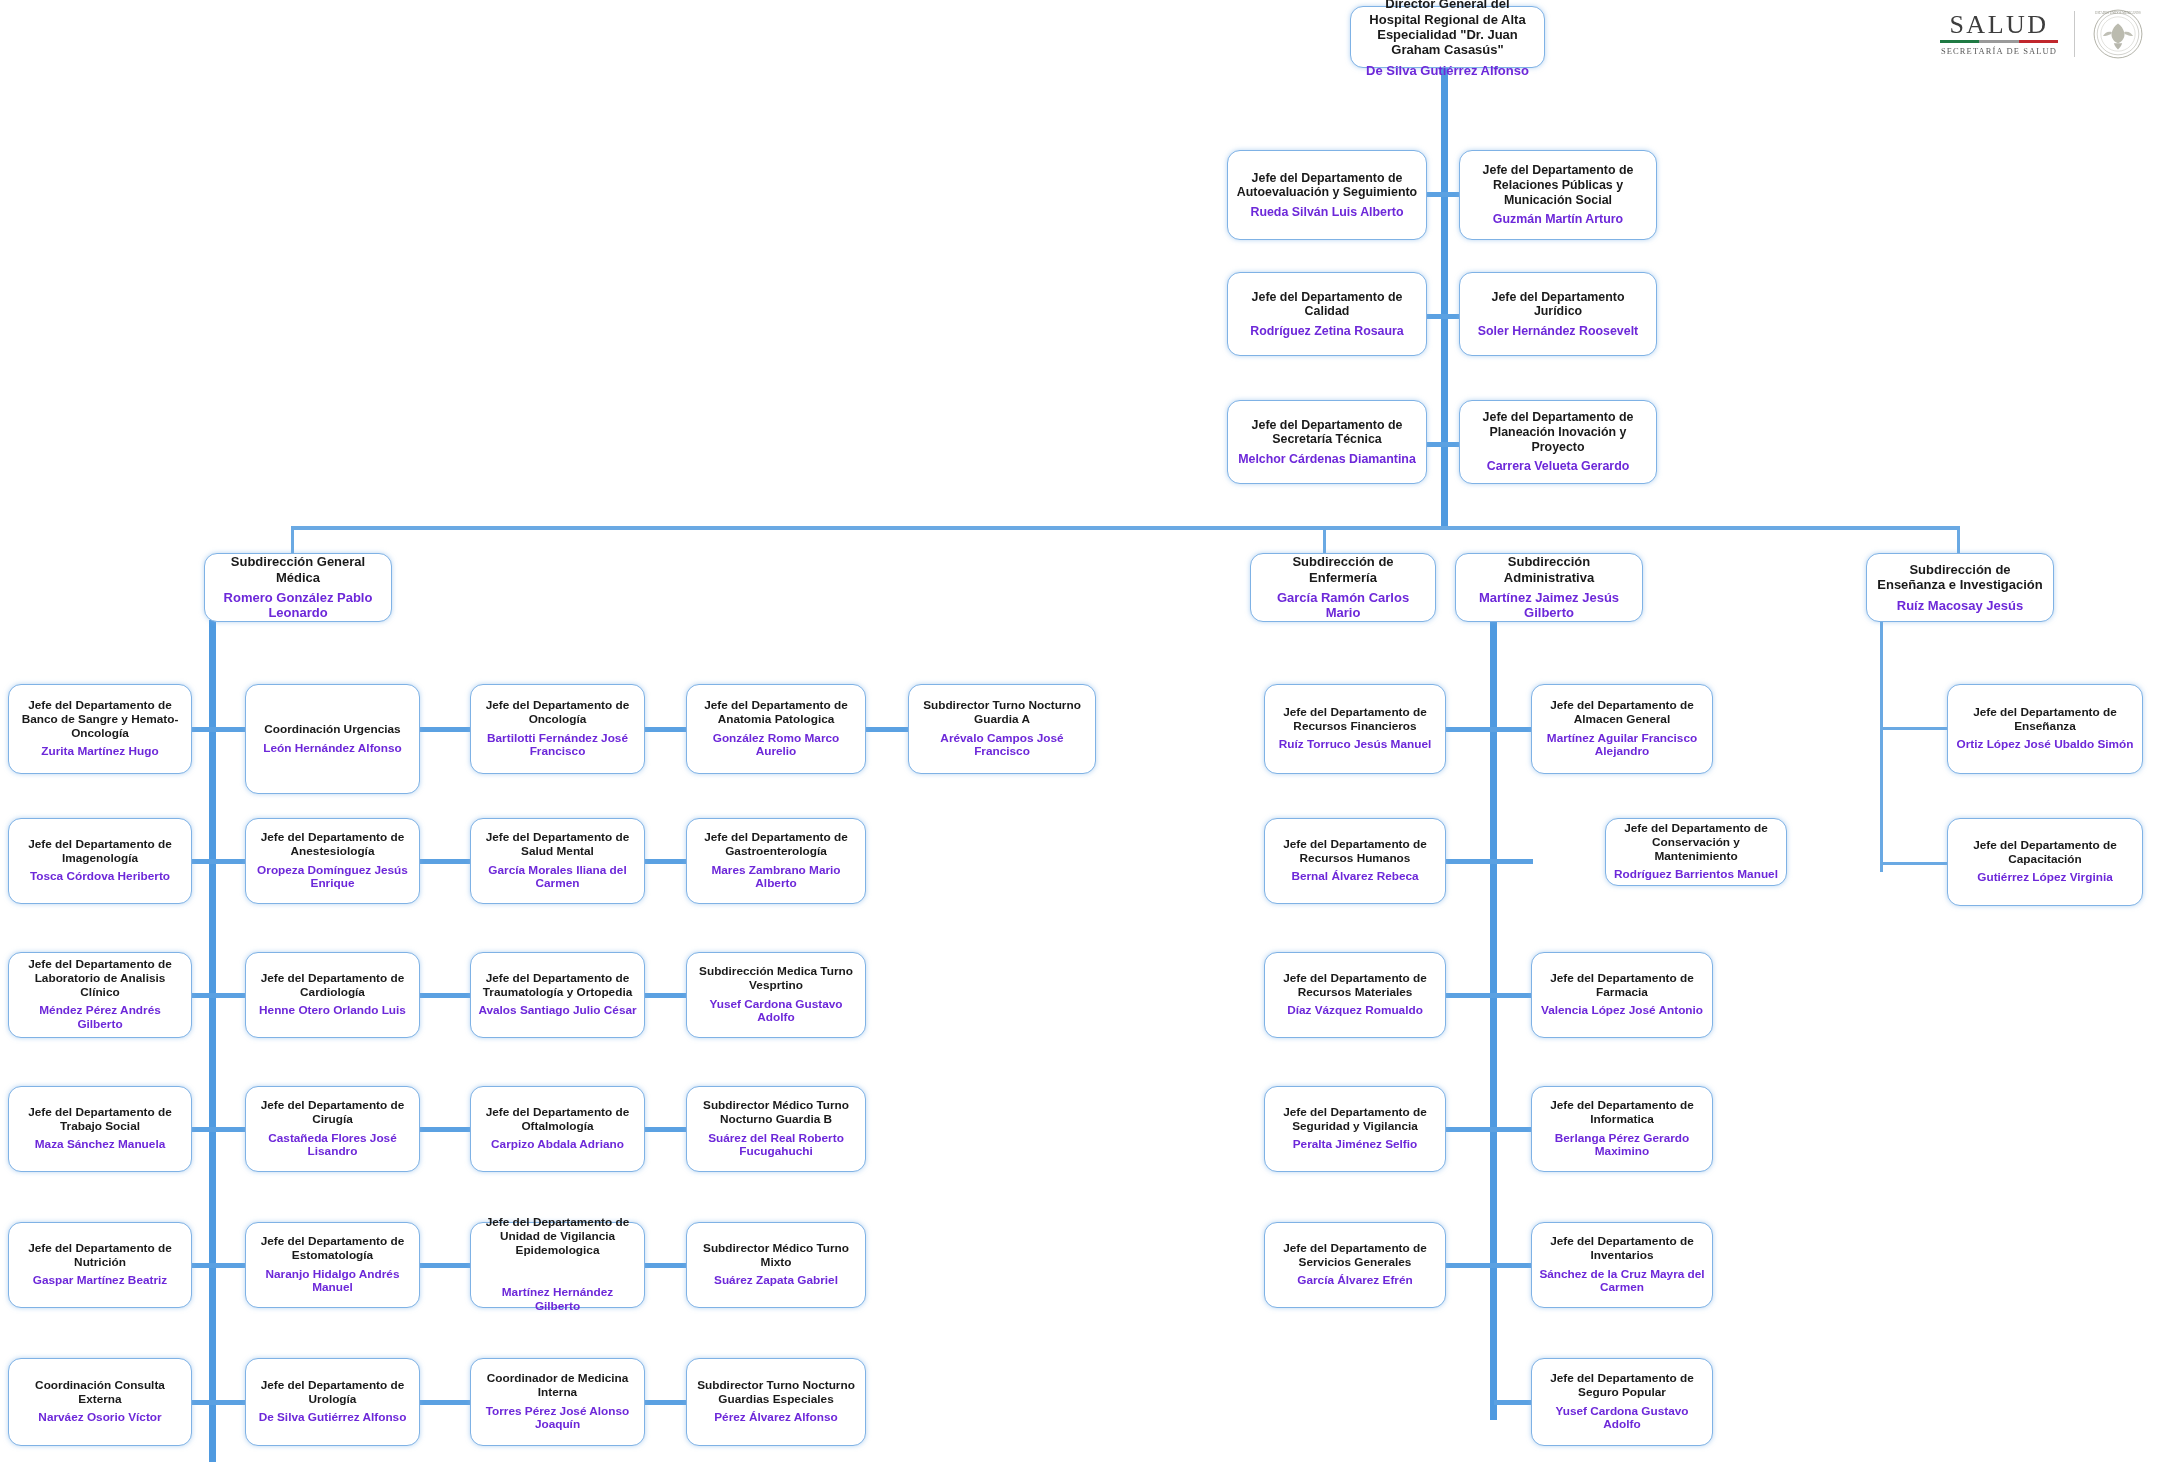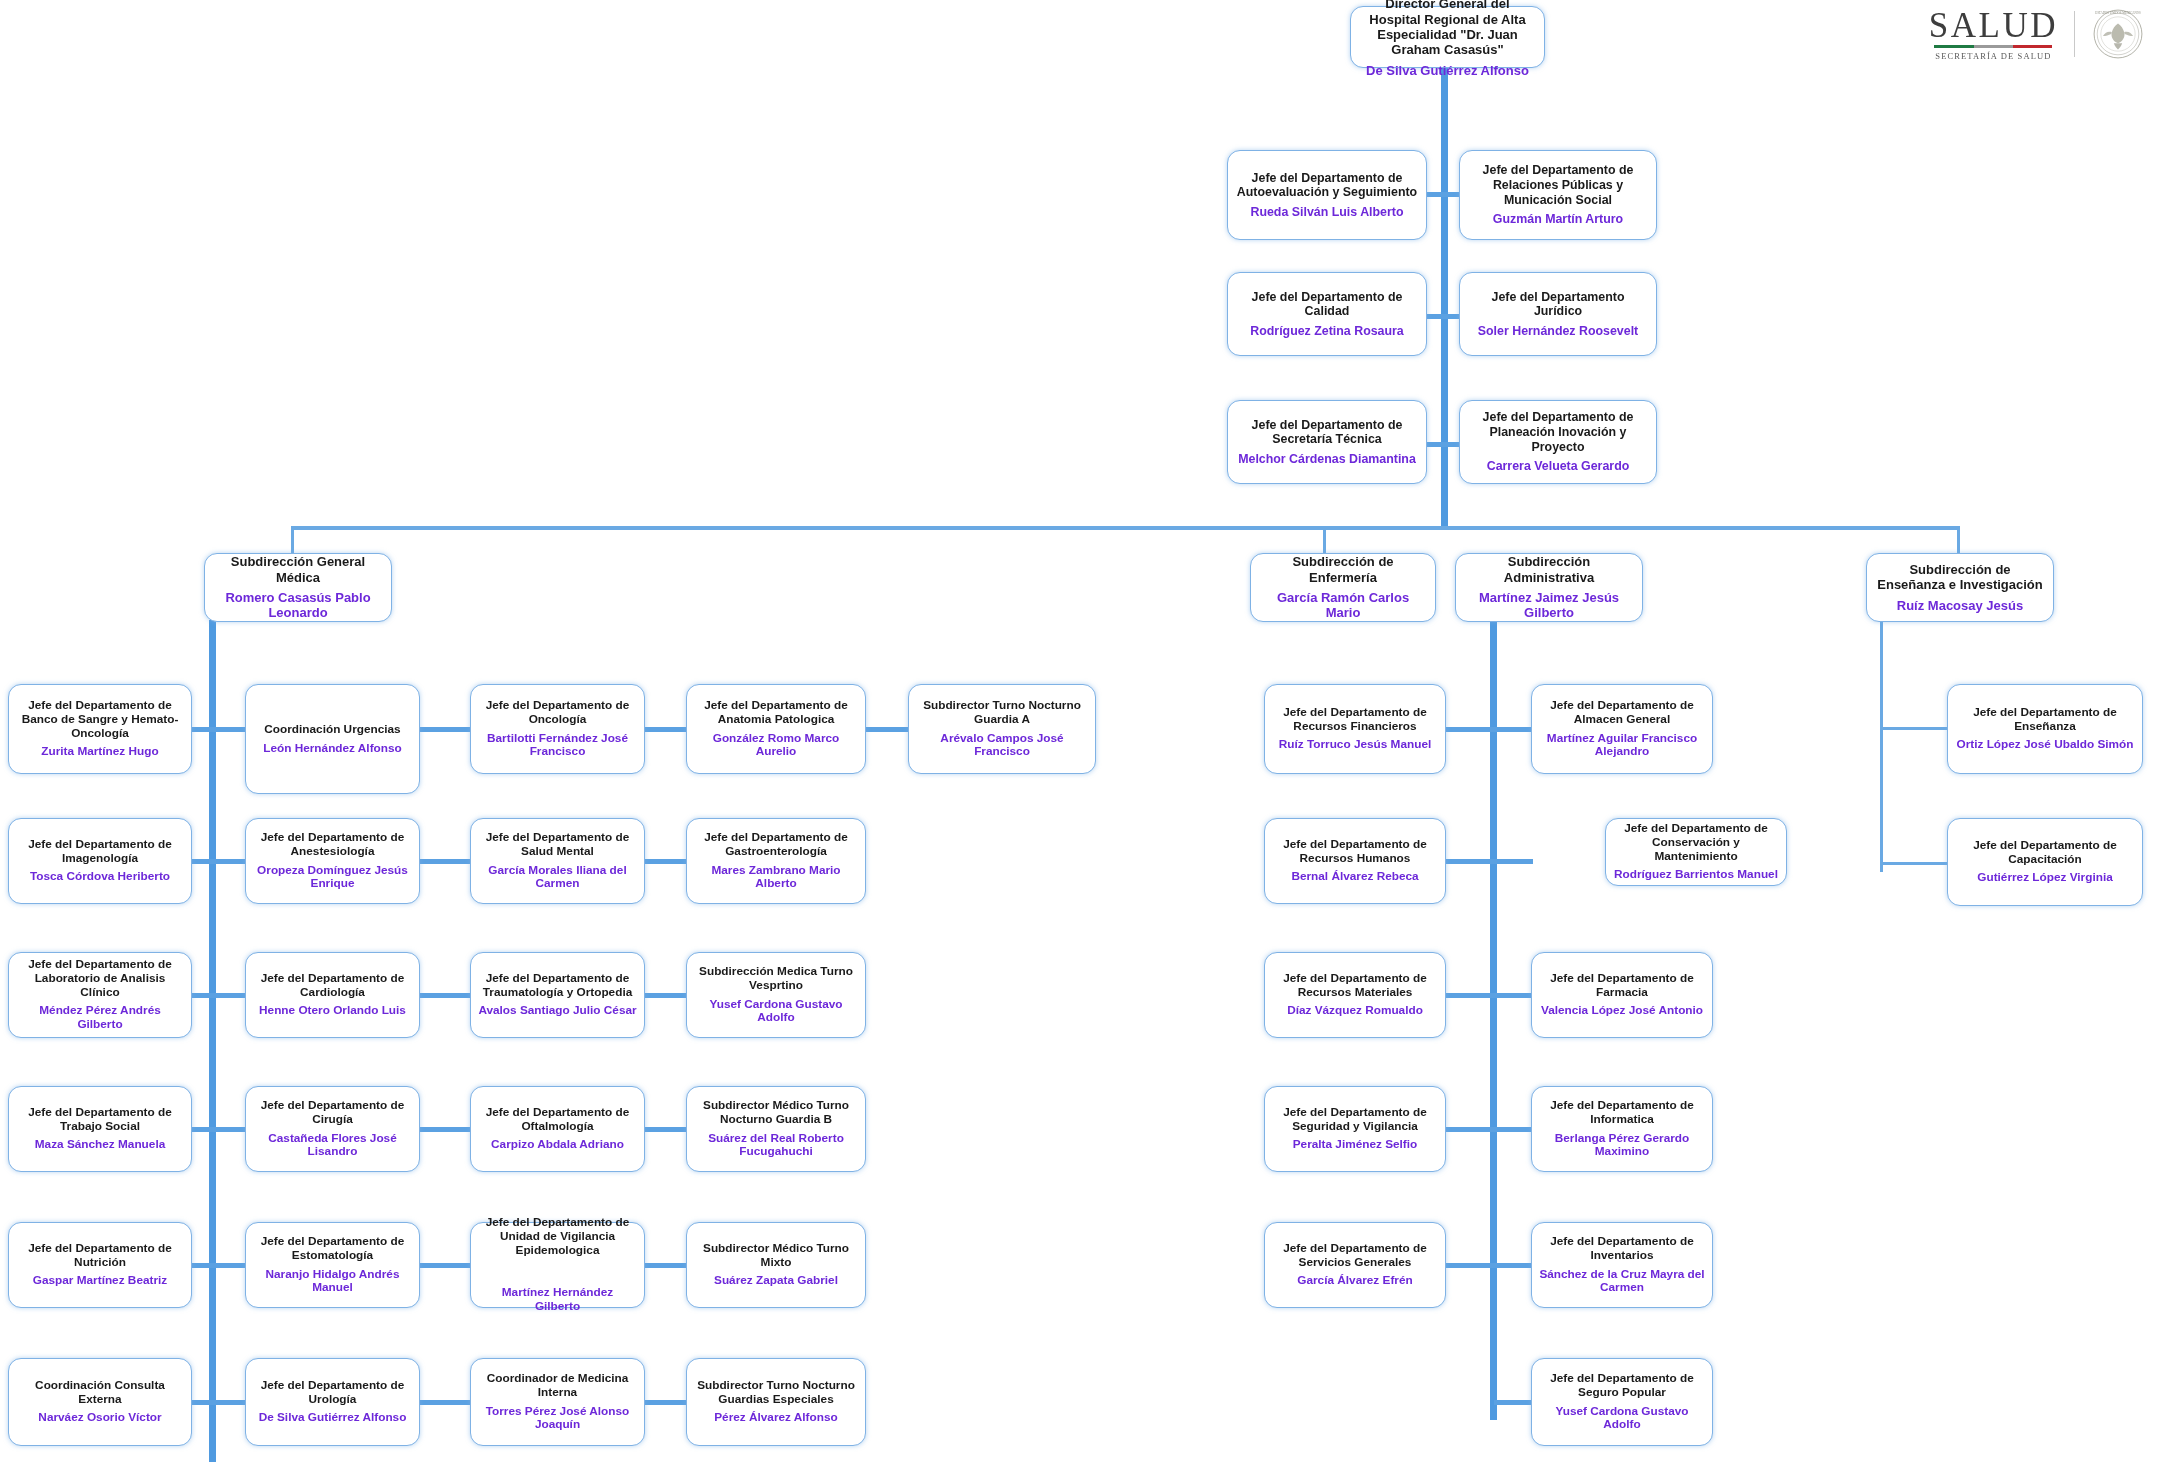--- a/index.html
+++ b/index.html
@@ -50,21 +50,21 @@
   .ln.thick-v{width:7px;background:#4f9ae0;}
   .ln.thin-v{width:3px;background:#6aa9e3;}
   .ln.thin-h{height:3px;background:#6aa9e3;}
   .ln.med-h{height:5px;background:#5ba1e2;}
 
   
   #logo{position:absolute;right:14px;top:8px;display:flex;align-items:center;z-index:10;}
   #salud-wrap{display:flex;flex-direction:column;align-items:center;padding-right:16px;}
   #salud-word{
     font-family:"Liberation Serif", serif;
-    font-size:35px;letter-spacing:2.5px;color:#3d3d3d;line-height:1;
+    font-size:26px;letter-spacing:2.5px;color:#3d3d3d;line-height:1;
   }
   #salud-rule{display:flex;width:118px;height:2.5px;margin-top:2px;}
   #salud-rule i{flex:1;display:block;}
   #salud-rule .g{background:#1f7a43;}
   #salud-rule .w{background:#9a9a9a;}
   #salud-rule .r{background:#c1272d;}
   #salud-sub{
     font-family:"Liberation Serif", serif;
     font-size:8.5px;letter-spacing:1.1px;color:#5a5a5a;margin-top:3px;
   }
@@ -141,21 +141,21 @@
   <div class="ln med-h" style="left:1427px;top:442px;width:16px;"></div>
   <div class="ln med-h" style="left:1443px;top:442px;width:18px;"></div>
 
   <div class="ln thin-h" style="left:291px;top:526px;width:1668px;height:4px;"></div>
   <div class="ln thin-v" style="left:291px;top:526px;height:28px;"></div>
   <div class="ln thin-v" style="left:1323px;top:526px;height:28px;"></div>
   <div class="ln thin-v" style="left:1957px;top:526px;height:28px;"></div>
 
   <div class="node s13" style="left:204px;top:553px;width:188px;height:69px;">
     <div class="t">Subdirección General Médica</div>
-    <div class="n">Romero Casasús Pablo Leonardo</div>
+    <div class="n">Romero González Pablo Leonardo</div>
   </div>
   <div class="node s13" style="left:1250px;top:553px;width:186px;height:69px;">
     <div class="t">Subdirección de Enfermería</div>
     <div class="n">García Ramón Carlos Mario</div>
   </div>
   <div class="node s13" style="left:1455px;top:553px;width:188px;height:69px;">
     <div class="t">Subdirección Administrativa</div>
     <div class="n">Martínez Jaimez Jesús Gilberto</div>
   </div>
   <div class="node s13" style="left:1866px;top:553px;width:188px;height:69px;">

